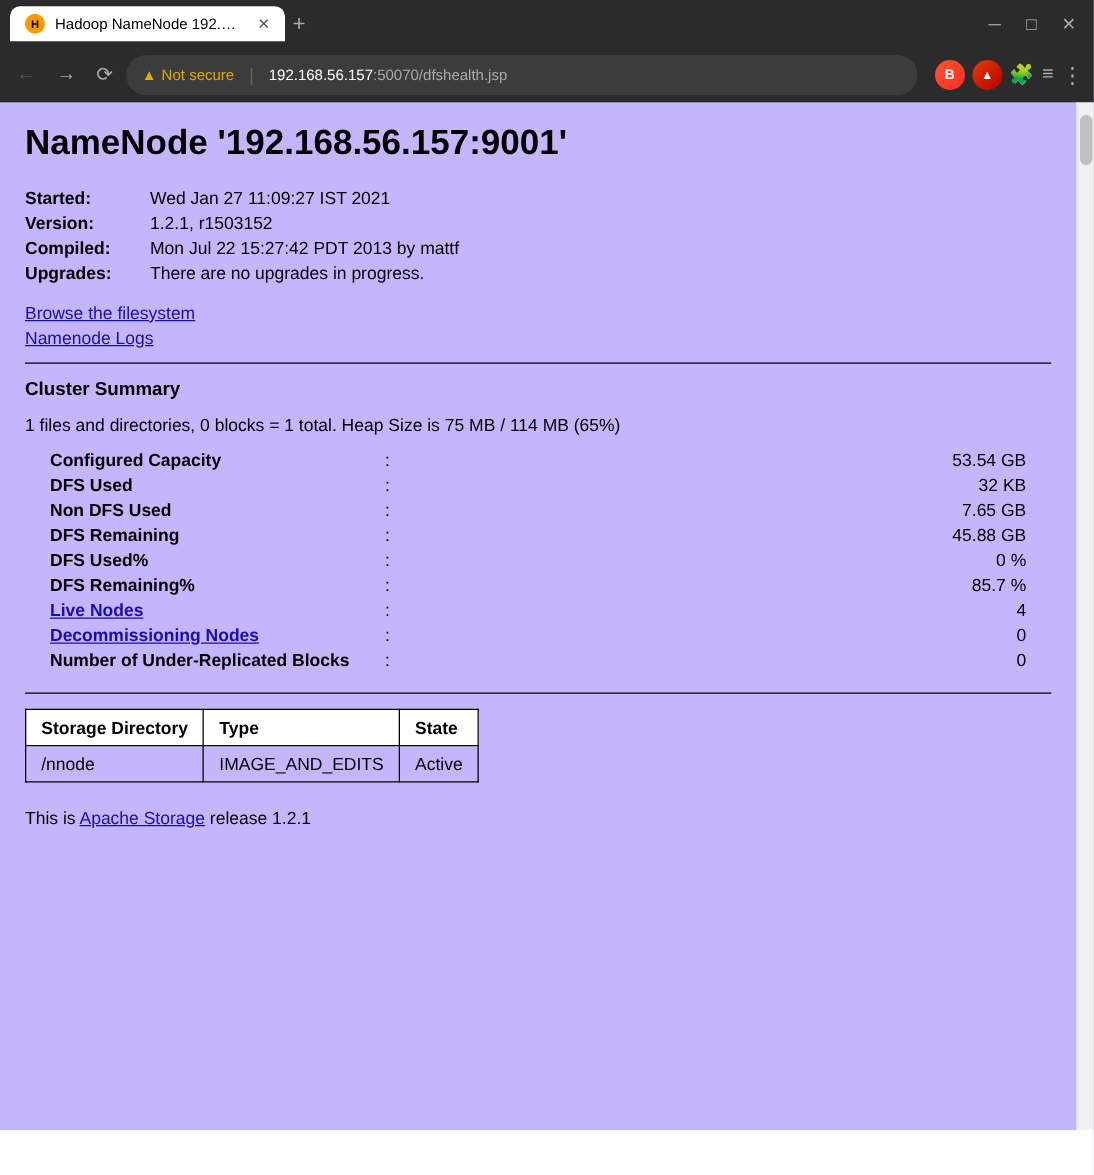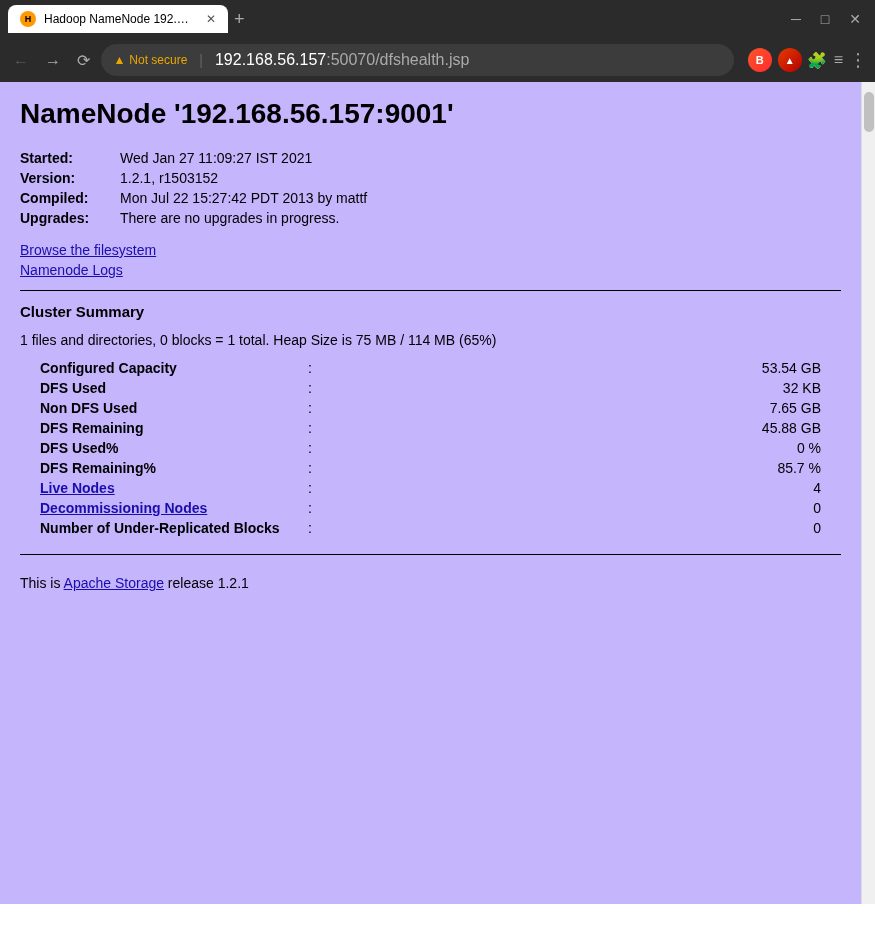--- a/index.html
+++ b/index.html
@@ -139,21 +139,21 @@
       color: #e8a800;
     }
 
     .address-separator {
       color: #666;
       margin: 0 4px;
     }
 
     .address-text {
       color: #fff;
-      font-size: 16px;
+      font-size: 12px;
     }
 
     .address-text span.highlight {
       color: #aaa;
     }
 
     .browser-icons {
       display: flex;
       align-items: center;
       gap: 6px;
@@ -480,20 +480,36 @@
               <td>:</td>
               <td>0</td>
             </tr>
           </tbody>
       </table>
     </div>
 
     <hr>
 
     <div class="storage-section">
+      <table class="storage-table">
+        <thead>
+          <tr>
+            <th>Storage Directory</th>
+            <th>Type</th>
+            <th>State</th>
+          </tr>
+        </thead>
+        <tbody id="storage-tbody">
+        <tr>
+              <td>/nnode</td>
+              <td>IMAGE_AND_EDITS</td>
+              <td>Active</td>
+            </tr>
+          </tbody>
+      </table>
     </div>
 
     <div class="footer-line">
       <span>This is </span><a>Apache Storage</a><span> release 1.2.1</span>
     </div>
 
   </div>
 
   <div class="scrollbar">
     <div class="scrollbar-thumb"></div>

